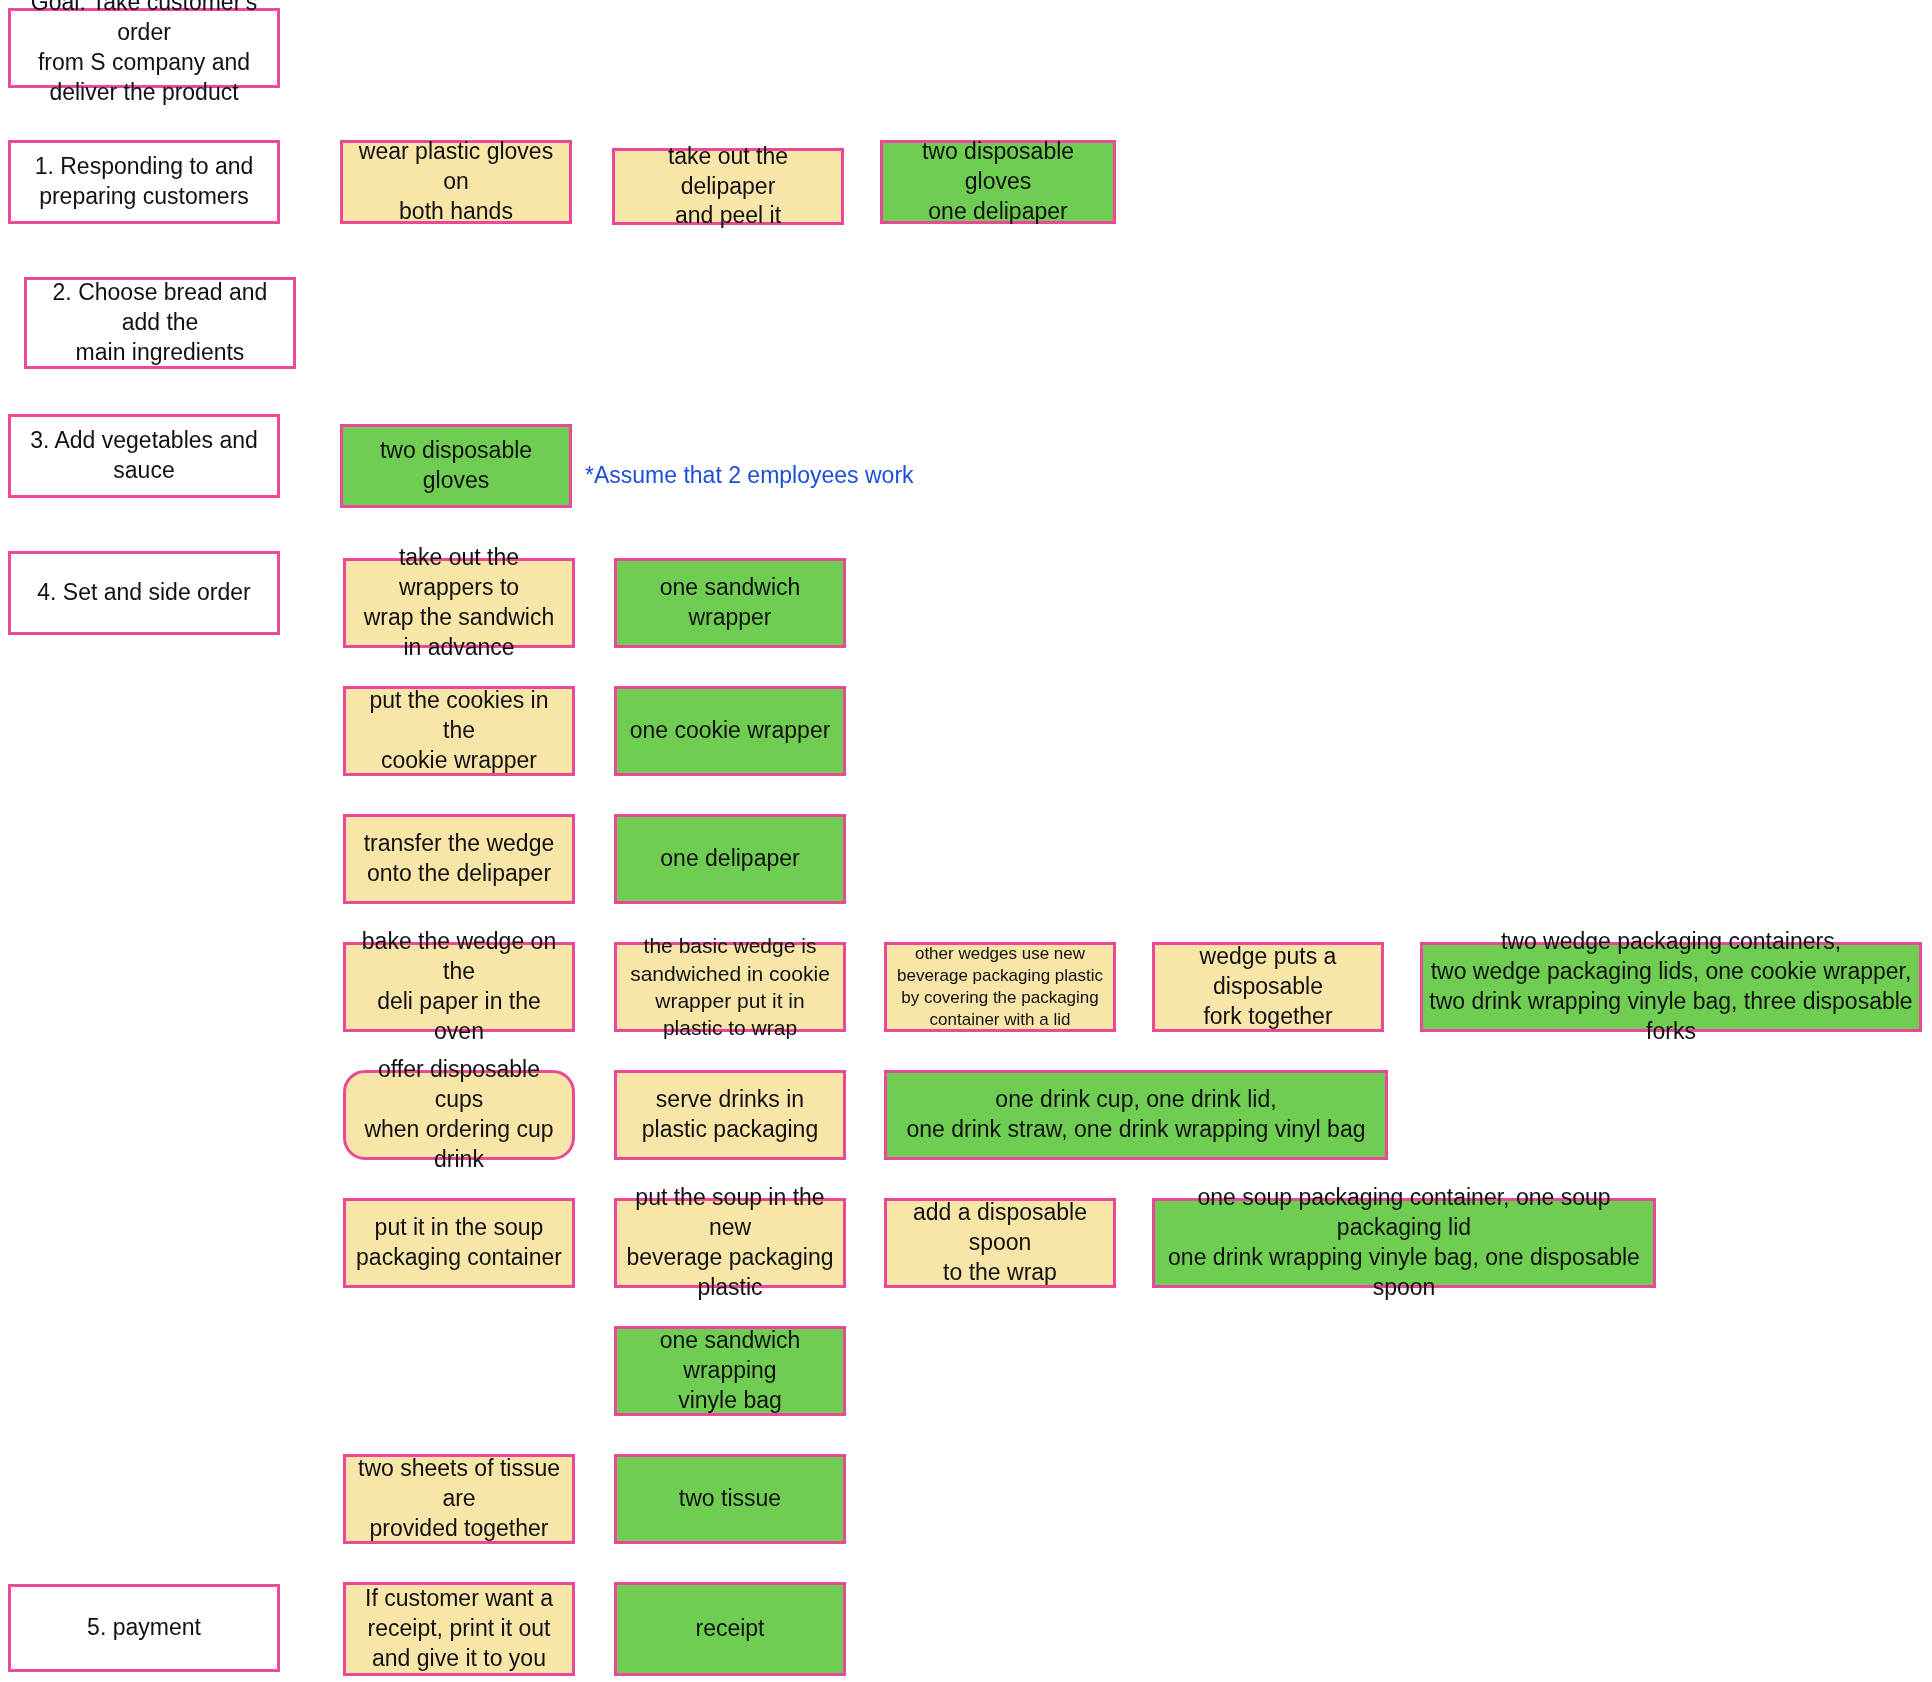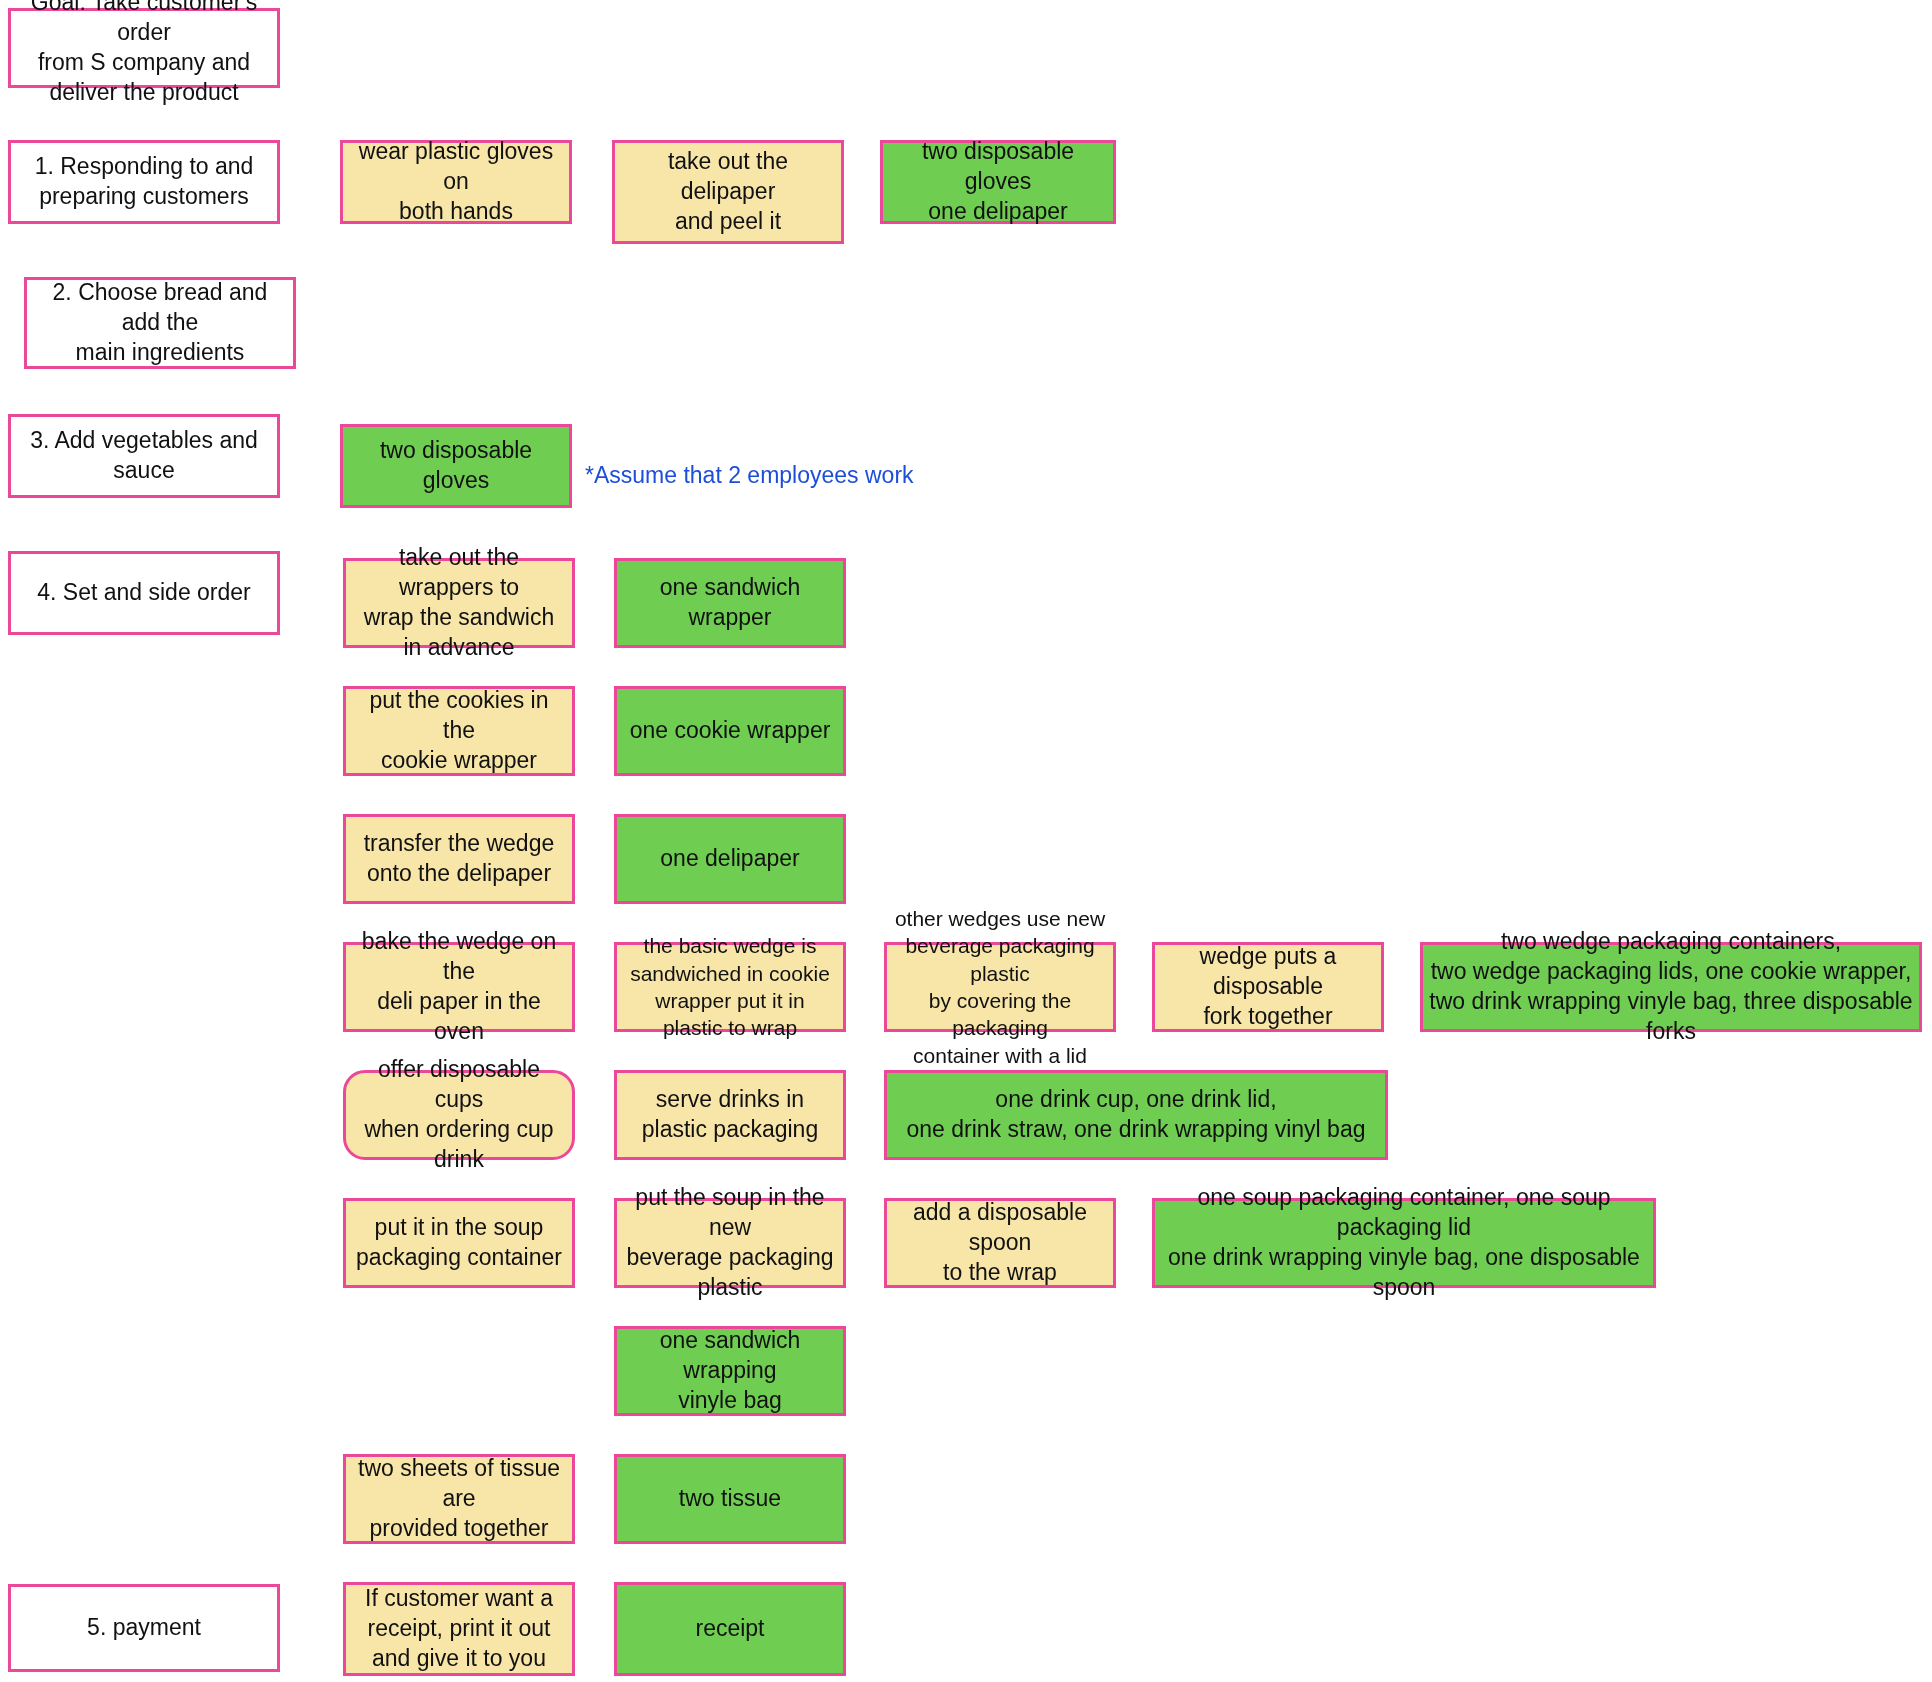--- a/index.html
+++ b/index.html
@@ -63,21 +63,21 @@
   <div class="box stage" style="left:8px; top:140px; width:272px; height:84px;">1. Responding to and
 preparing customers</div>
   <div class="box stage" style="left:24px; top:277px; width:272px; height:92px;">2. Choose bread and add the
 main ingredients</div>
   <div class="box stage" style="left:8px; top:414px; width:272px; height:84px;">3. Add vegetables and sauce</div>
   <div class="box stage" style="left:8px; top:551px; width:272px; height:84px;">4. Set and side order</div>
   <div class="box stage" style="left:8px; top:1584px; width:272px; height:88px;">5. payment</div>
 
   <div class="box action" style="left:340px; top:140px; width:232px; height:84px;">wear plastic gloves on
 both hands</div>
-  <div class="box action" style="left:612px; top:140px; width:232px; height:104px;">take out the delipaper
+  <div class="box action" style="left:612px; top:148px; width:232px; height:77px;">take out the delipaper
 and peel it</div>
   <div class="box output" style="left:880px; top:140px; width:236px; height:84px;">two disposable gloves
 one delipaper</div>
 
   <div class="box output" style="left:340px; top:424px; width:232px; height:84px;">two disposable gloves</div>
   <div class="note" style="left:585px; top:455px; width:330px; height:40px;">*Assume that 2 employees work</div>
 
   <div class="box action" style="left:343px; top:558px; width:232px; height:90px;">take out the wrappers to
 wrap the sandwich
 in advance</div>
@@ -90,21 +90,21 @@
   <div class="box action" style="left:343px; top:814px; width:232px; height:90px;">transfer the wedge
 onto the delipaper</div>
   <div class="box output" style="left:614px; top:814px; width:232px; height:90px;">one delipaper</div>
 
   <div class="box action" style="left:343px; top:942px; width:232px; height:90px;">bake the wedge on the
 deli paper in the oven</div>
   <div class="box action" style="left:614px; top:942px; width:232px; height:90px; font-size:21px;">the basic wedge is
 sandwiched in cookie
 wrapper put it in
 plastic to wrap</div>
-  <div class="box action" style="left:884px; top:942px; width:232px; height:90px; font-size:21px;">other wedges use new
+  <div class="box action" style="left:884px; top:942px; width:232px; height:90px; font-size:17px;">other wedges use new
 beverage packaging plastic
 by covering the packaging
 container with a lid</div>
   <div class="box action" style="left:1152px; top:942px; width:232px; height:90px;">wedge puts a disposable
 fork together</div>
   <div class="box output" style="left:1420px; top:942px; width:502px; height:90px;">two wedge packaging containers,
 two wedge packaging lids, one cookie wrapper,
 two drink wrapping vinyle bag, three disposable forks</div>
 
   <div class="box action" style="left:343px; top:1070px; width:232px; height:90px;border-radius:22px;">offer disposable cups

